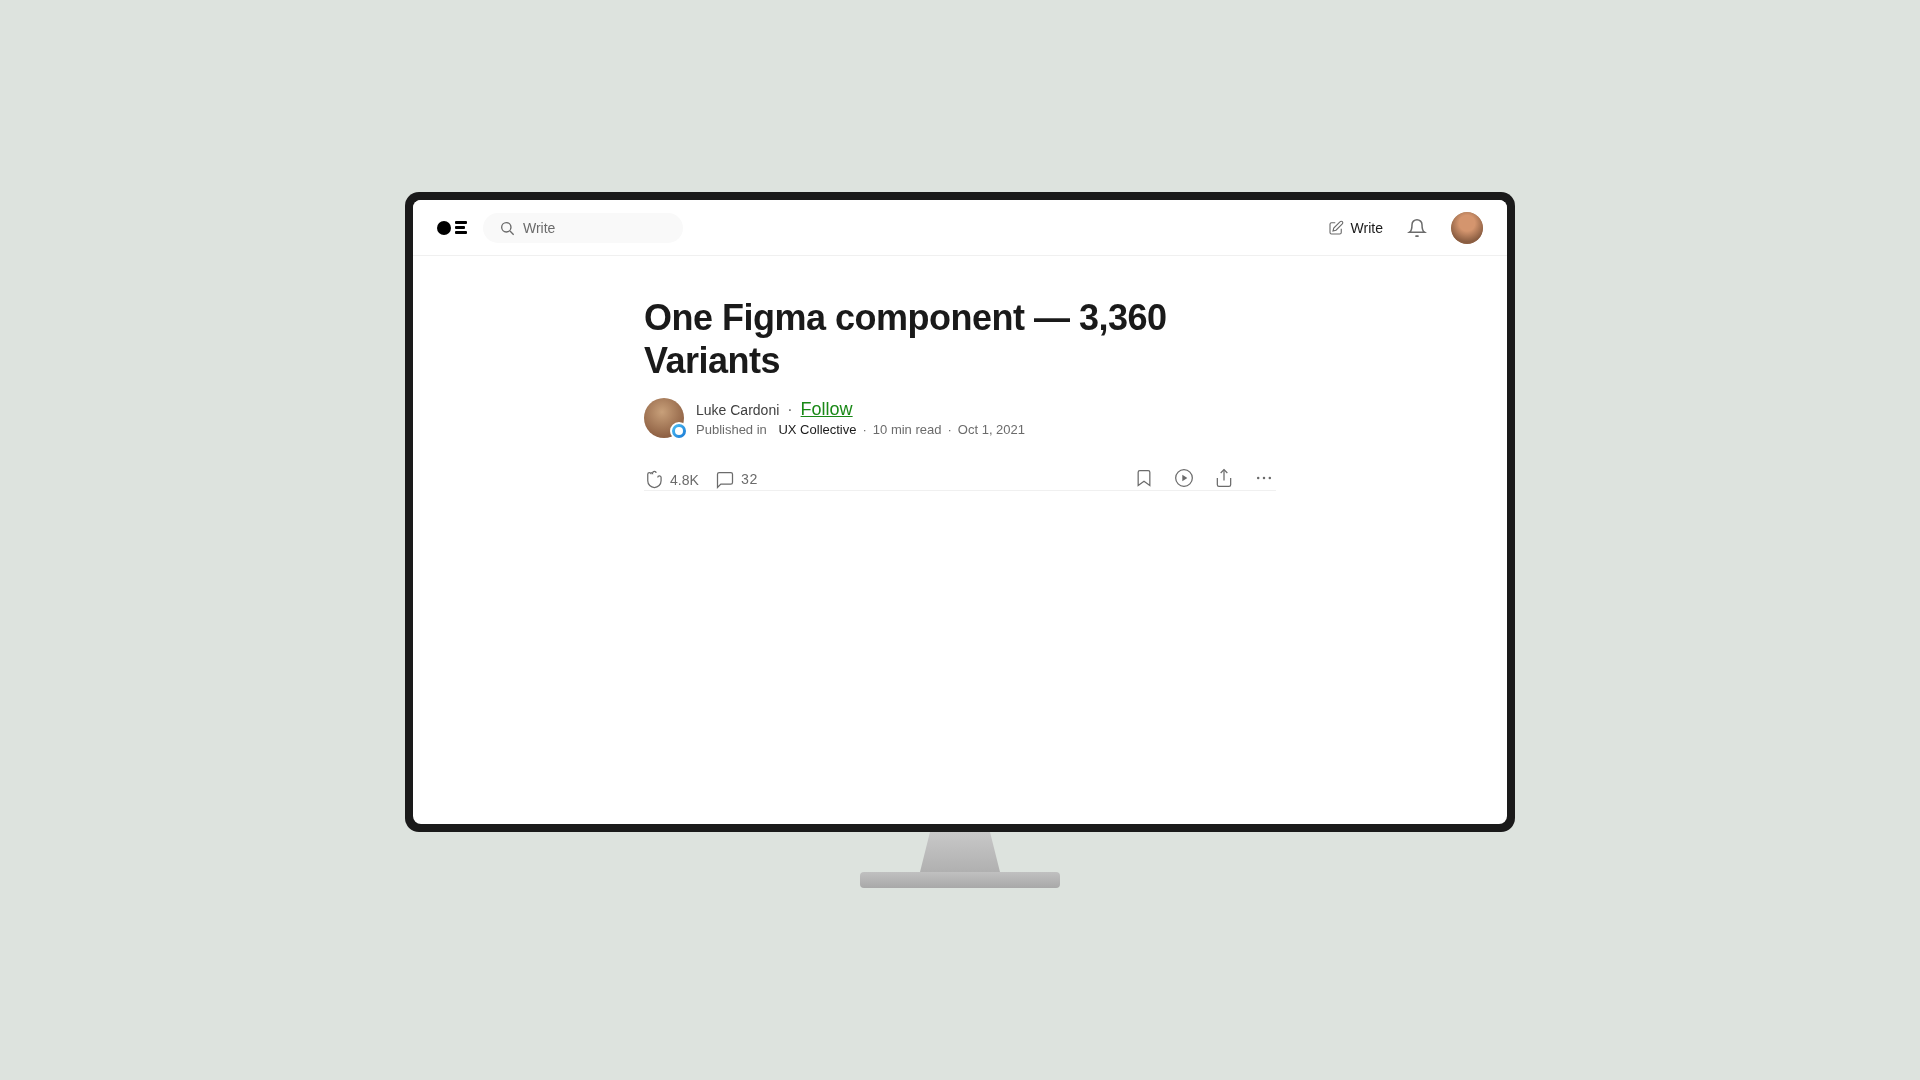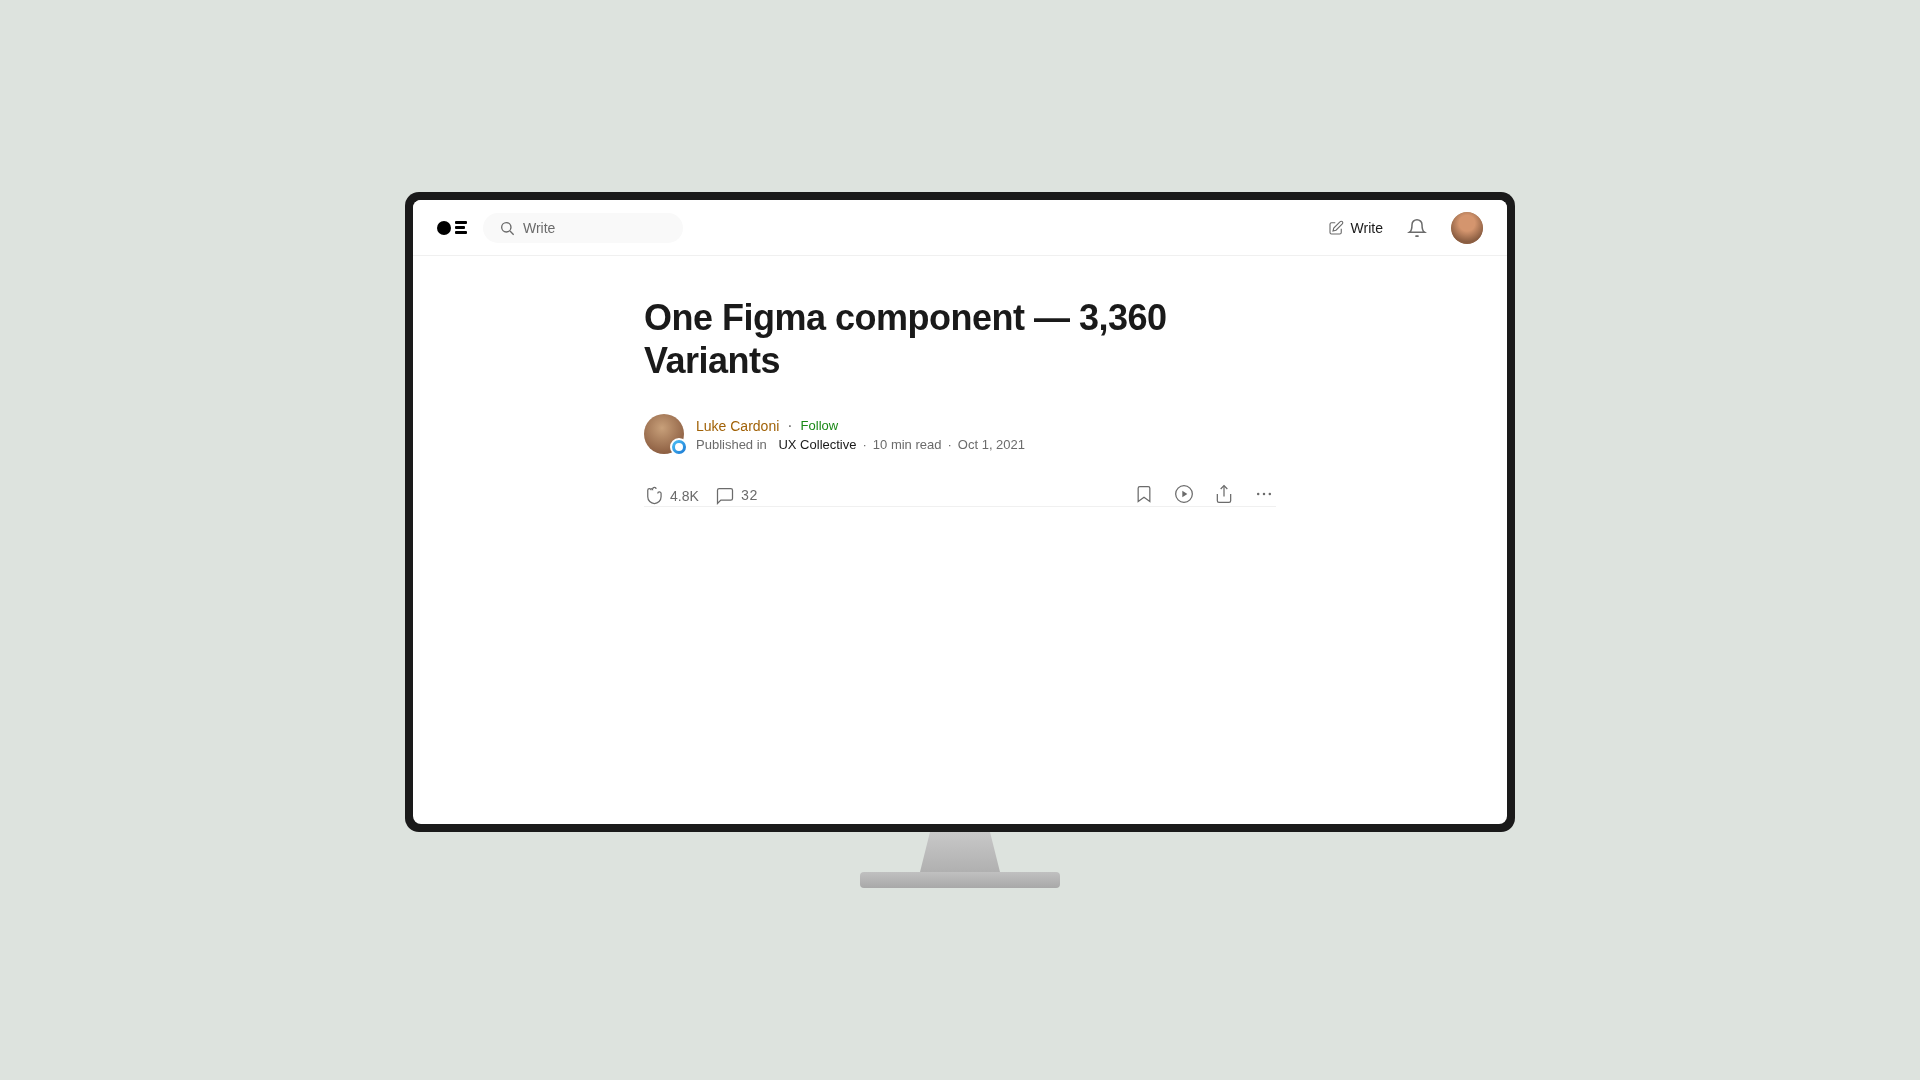--- a/index.html
+++ b/index.html
@@ -170,21 +170,21 @@
       max-width: 680px;
       margin: 0 auto;
       padding: 0 24px;
     }
 
     .article-title {
       font-size: 36px;
       font-weight: 800;
       color: #1a1a1a;
       line-height: 1.2;
-      margin-bottom: 32px;
+      margin-bottom: 16px;
       letter-spacing: -0.5px;
     }
 
     .article-subtitle {
       font-size: 18px;
       color: #6b6b6b;
       margin-bottom: 24px;
       font-weight: 400;
     }
 
@@ -237,30 +237,31 @@
 
     .author-name-row {
       display: flex;
       align-items: center;
       gap: 8px;
     }
 
     .author-name {
       font-size: 14px;
       font-weight: 500;
-      color: #a16207;
+      color: #404040;
     }
 
     .follow-btn {
-      font-size: 13px;
+      font-size: 18px;
       color: #1a8917;
       background: none;
       border: none;
       cursor: pointer;
       font-weight: 500;
+      text-decoration: underline;
     }
 
     .author-meta {
       font-size: 13px;
       color: #6b6b6b;
       display: flex;
       align-items: center;
       gap: 4px;
     }
 

